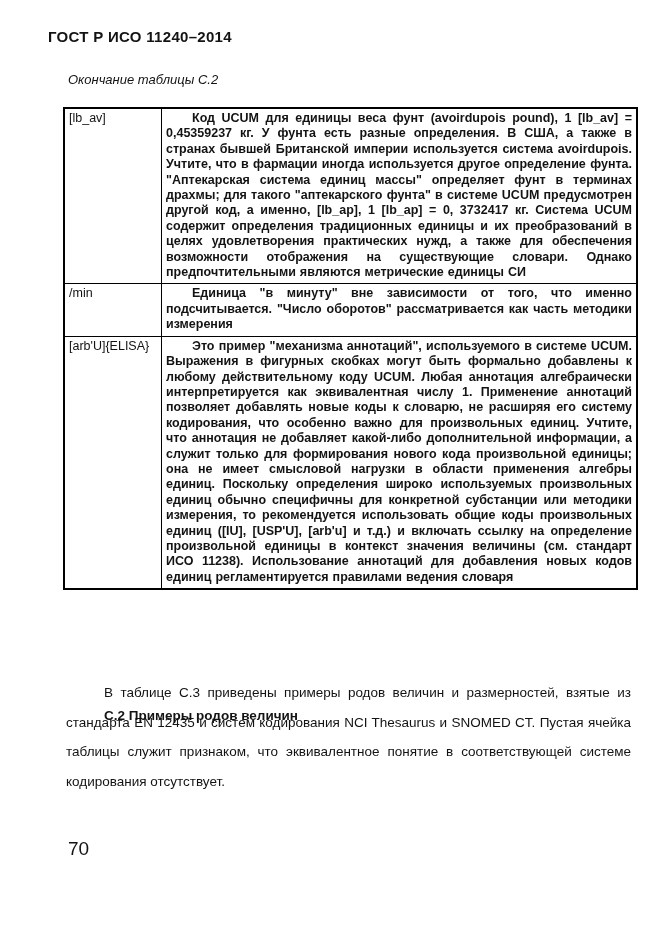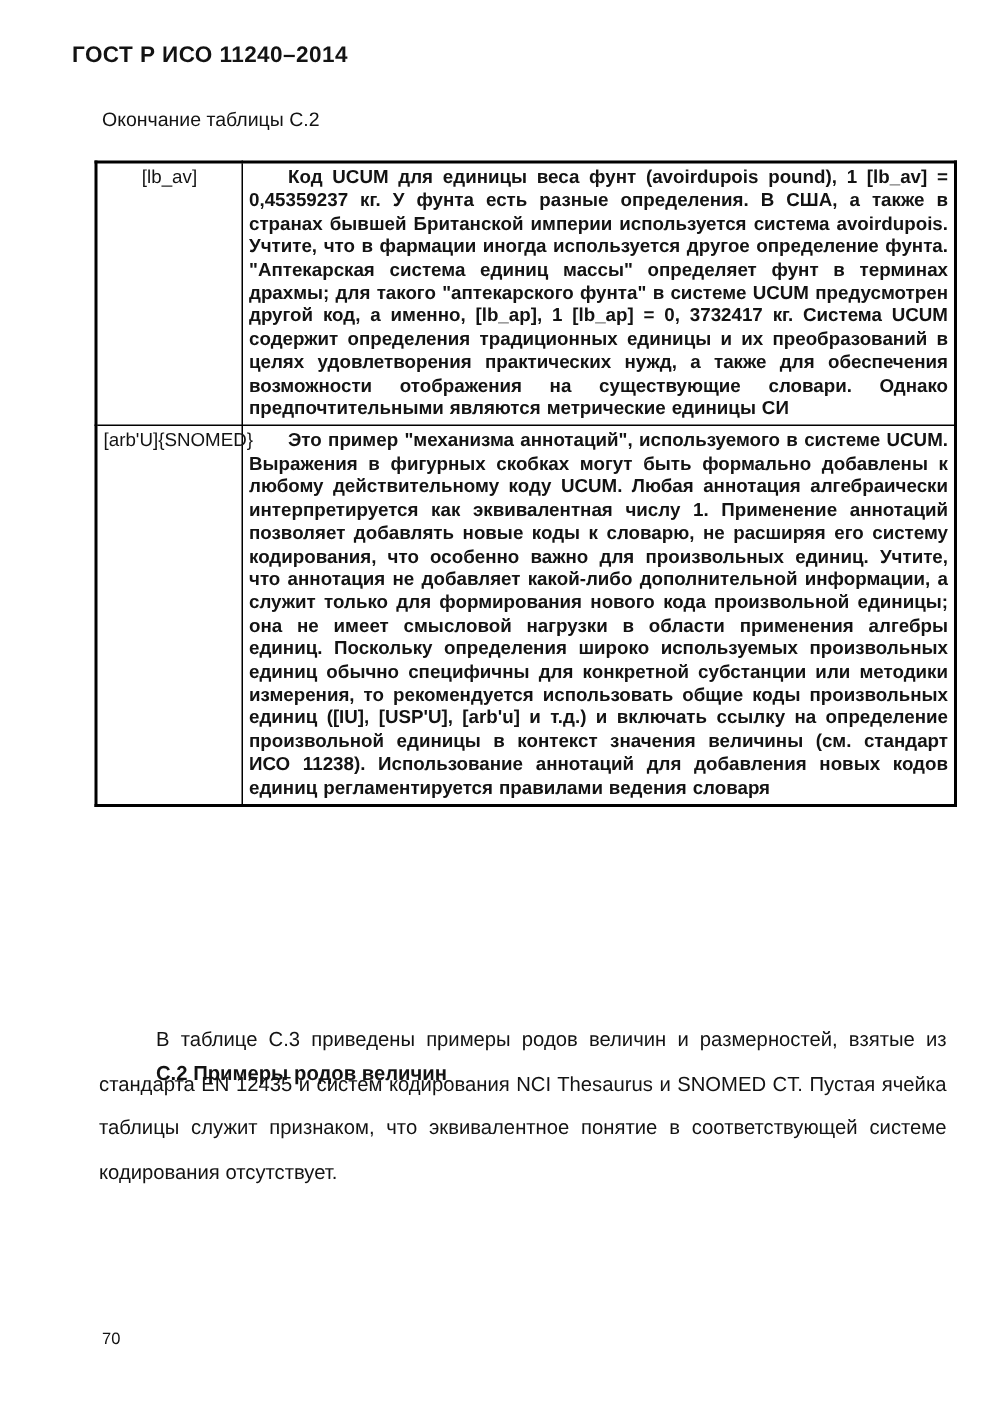--- a/index.html
+++ b/index.html
@@ -29,20 +29,21 @@
     font-size: 15px;
     font-weight: bold;
     letter-spacing: 0.3px;
     white-space: nowrap;
   }
   .table-caption {
     position: absolute;
     left: 68px;
     top: 72px;
     font-size: 13px;
+    font-style: italic;
     white-space: nowrap;
   }
   table.c2-table {
     position: absolute;
     left: 63px;
     top: 107px;
     width: 575px;
     border-collapse: collapse;
     border: 2px solid #000;
     table-layout: fixed;
@@ -50,21 +51,21 @@
   table.c2-table td {
     border: 1px solid #000;
     vertical-align: top;
     font-size: 12.5px;
     line-height: 15.4px;
     padding: 2px 4px 3px 4px;
     color: #131313;
   }
   td.code-cell {
     width: 88px;
-    text-align: center;
+    text-align: left;
     padding-left: 1px;
     padding-right: 1px;
     white-space: nowrap;
     margin-left: 32px;
   }
   td.desc-cell {
     text-align: justify;
     text-indent: 26px;
     word-spacing: 0.5px;
     font-weight: bold;
@@ -83,41 +84,45 @@
     top: 678px;
     width: 565px;
     font-size: 13.5px;
     line-height: 29.5px;
     text-align: justify;
     text-indent: 38px;
   }
   .page-number {
     position: absolute;
     left: 68px;
-    top: 887px;
-    font-size: 11px;
+    top: 838px;
+    font-size: 19px;
   }
 </style>
 </head>
 <body>
 
 <div class="page">
 
   <div class="header-title">ГОСТ Р ИСО 11240–2014</div>
 
   <div class="table-caption">Окончание таблицы С.2</div>
 
   <table class="c2-table">
     <tbody>
       <tr>
         <td class="code-cell">[lb_av]</td>
         <td class="desc-cell">Код UCUM для единицы веса фунт (avoirdupois pound), 1 [lb_av] = 0,45359237 кг. У фунта есть разные определения. В США, а также в странах бывшей Британской империи используется система avoirdupois. Учтите, что в фармации иногда используется другое определение фунта. "Аптекарская система единиц массы" определяет фунт в терминах драхмы; для такого "аптекарского фунта" в системе UCUM предусмотрен другой код, а именно, [lb_ap], 1 [lb_ap] = 0, 3732417 кг. Система UCUM содержит определения традиционных единицы и их преобразований в целях удовлетворения практических нужд, а также для обеспечения возможности отображения на существующие словари. Однако предпочтительными являются метрические единицы СИ</td>
       </tr>
       <tr>
-        <td class="code-cell">[arb'U]{SNOMED}</td>
+        <td class="code-cell">/min</td>
+        <td class="desc-cell">Единица "в минуту" вне зависимости от того, что именно подсчитывается. "Число оборотов" рассматривается как часть методики измерения</td>
+      </tr>
+      <tr>
+        <td class="code-cell">[arb'U]{ELISA}</td>
         <td class="desc-cell">Это пример "механизма аннотаций", используемого в системе UCUM. Выражения в фигурных скобках могут быть формально добавлены к любому действительному коду UCUM. Любая аннотация алгебраически интерпретируется как эквивалентная числу 1. Применение аннотаций позволяет добавлять новые коды к словарю, не расширяя его систему кодирования, что особенно важно для произвольных единиц. Учтите, что аннотация не добавляет какой-либо дополнительной информации, а служит только для формирования нового кода произвольной единицы; она не имеет смысловой нагрузки в области применения алгебры единиц. Поскольку определения широко используемых произвольных единиц обычно специфичны для конкретной субстанции или методики измерения, то рекомендуется использовать общие коды произвольных единиц ([IU], [USP'U], [arb'u] и т.д.) и включать ссылку на определение произвольной единицы в контекст значения величины (см. стандарт ИСО 11238). Использование аннотаций для добавления новых кодов единиц регламентируется правилами ведения словаря</td>
       </tr>
     </tbody>
   </table>
 
   <div class="section-heading">С.2 Примеры родов величин</div>
 
   <div class="body-paragraph">В таблице С.3 приведены примеры родов величин и размерностей, взятые из стандарта EN 12435 и систем кодирования NCI Thesaurus и SNOMED CT. Пустая ячейка таблицы служит признаком, что эквивалентное понятие в соответствующей системе кодирования отсутствует.</div>
 
   <div class="page-number">70</div>

